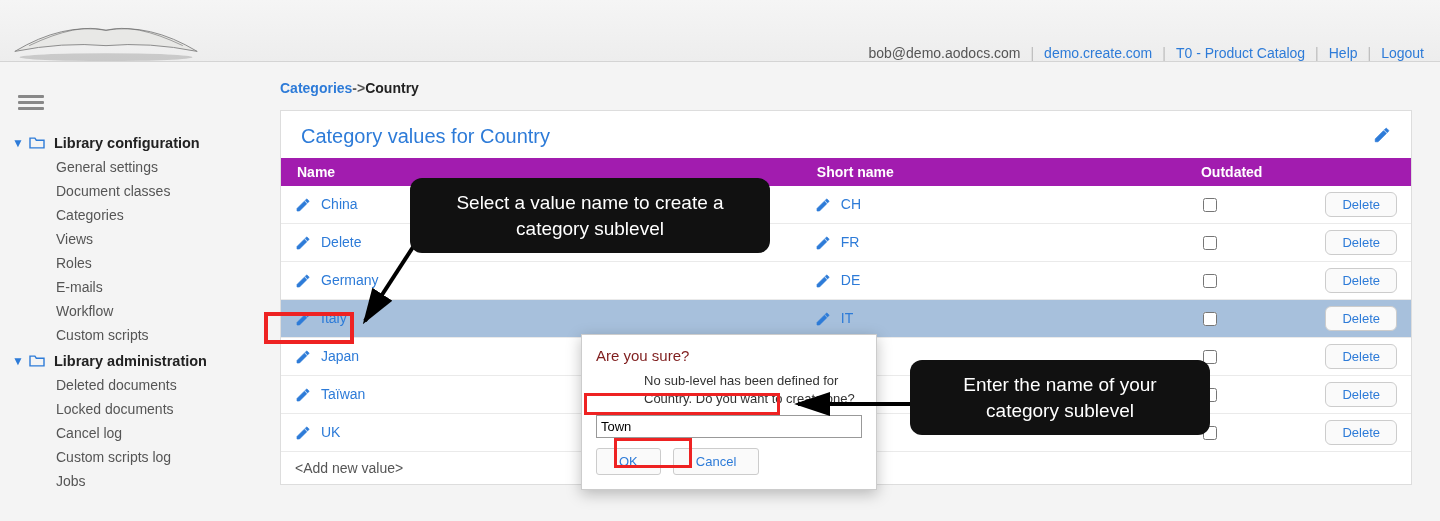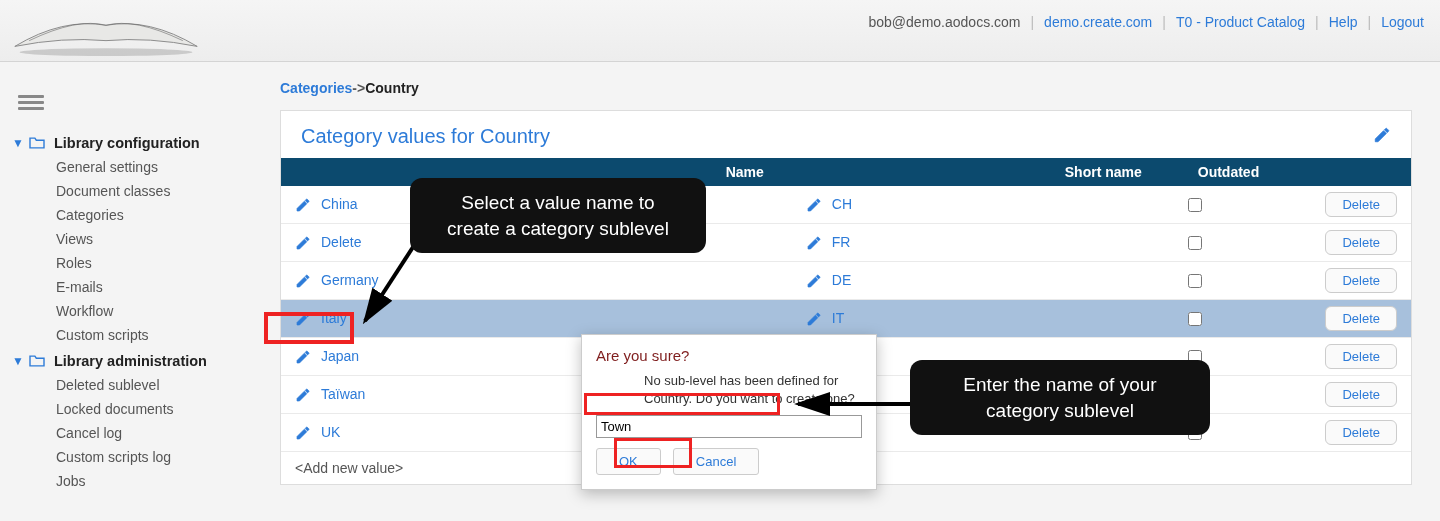--- a/index.html
+++ b/index.html
@@ -1,19 +1,19 @@
 <!DOCTYPE html>
 <html><head>
 <meta charset="utf-8">
 <style>
   * { box-sizing: border-box; }
   html, body { margin: 0; padding: 0; font-family: Arial, Helvetica, sans-serif; background: #f4f4f4; }
   body { width: 1440px; height: 521px; position: relative; overflow: hidden; }
 
-  .header { height: 62px; background: linear-gradient(#f5f5f5,#ededed); border-bottom: 1px solid #d4d4d4; display: flex; align-items: flex-start; justify-content: space-between; padding: 8px 16px 0 8px; }
+  .header { height: 62px; background: linear-gradient(#f5f5f5,#ededed); border-bottom: 1px solid #d4d4d4; display: flex; align-items: flex-end; justify-content: space-between; padding: 8px 16px 0 8px; }
   .logo { width: 196px; height: 48px; position: relative; }
   .logo svg { width: 100%; height: 100%; }
 
   .header-right { display: flex; align-items: center; gap: 6px; font-size: 14px; color: #555; padding-top: 6px; }
   .header-right a { color: #2d7bd8; text-decoration: none; cursor: pointer; }
   .header-sep { color: #bbb; padding: 0 4px; }
 
   .main { display: flex; height: calc(521px - 62px); }
   .sidebar { width: 260px; padding: 30px 14px 12px 12px; }
   .hamburger { width: 26px; height: 20px; margin-left: 6px; margin-bottom: 20px; cursor: pointer; }
@@ -29,42 +29,42 @@
   .breadcrumb { font-size: 14px; font-weight: bold; color: #222; margin-bottom: 14px; }
   .breadcrumb a { color: #2d7bd8; font-weight: bold; text-decoration: none; }
   .breadcrumb .sep { color: #555; }
 
   .panel { background: #fff; border: 1px solid #ddd; }
   .panel-header { padding: 14px 20px 10px 20px; display: flex; justify-content: space-between; align-items: center; }
   .panel-title { font-size: 20px; color: #2d7bd8; }
   .panel-edit { color: #2d7bd8; cursor: pointer; }
 
   table.cats { width: 100%; border-collapse: collapse; }
-  table.cats th { background: #0c4a6e; color: #fff; font-size: 14px; text-align: right; padding: 6px 28px; font-weight: bold; }
+  table.cats th { background: #a21caf; color: #fff; font-size: 14px; text-align: left; padding: 6px 16px; font-weight: bold; }
   table.cats td { padding: 6px 14px; border-bottom: 1px solid #eaeaea; font-size: 14px; vertical-align: middle; height: 34px; }
   tr.selected td { background: #a7c0dc; }
   .name-cell, .sn-cell { color: #2d7bd8; }
   .name-link { color: #2d7bd8; text-decoration: none; cursor: pointer; }
   .pencil { width: 16px; height: 16px; display: inline-block; vertical-align: middle; margin-right: 10px; cursor: pointer; }
   .cb { width: 14px; height: 14px; cursor: pointer; }
   .del-btn { background: #fafafa; border: 1px solid #ccc; color: #2d7bd8; padding: 4px 16px; border-radius: 6px; font-size: 13px; cursor: pointer; }
   .add-new { color: #555; font-size: 14px; padding: 8px 14px; cursor: text; }
 
   
   .dialog { position: absolute; left: 581px; top: 334px; width: 296px; background: #fff; border: 1px solid #ccc; box-shadow: 0 4px 14px rgba(0,0,0,.25); z-index: 40; }
   .dialog .dlg-title { color: #7f1d1d; font-size: 15px; padding: 12px 14px 6px 14px; }
   .dialog .dlg-body { font-size: 13px; color: #333; padding: 2px 14px 8px 14px; line-height: 1.35; margin-left: 48px; }
   .dialog .dlg-input-wrap { padding: 0 14px 10px 14px; }
   .dialog input[type=text] { width: 100%; font-size: 13px; padding: 3px 4px; border: 1px solid #999; }
   .dialog .dlg-actions { text-align: center; padding: 0 14px 14px 14px; display: flex; justify-content: flex-start; gap: 12px; }
   .dlg-btn { background: #fafafa; border: 1px solid #ccc; color: #2d7bd8; padding: 5px 22px; border-radius: 3px; font-size: 13px; cursor: pointer; }
 
   
   .callout { position: absolute; background: #111; color: #fff; font-size: 19px; text-align: center; padding: 12px 24px; border-radius: 12px; z-index: 50; line-height: 1.35; }
-  .callout.c1 { left: 410px; top: 178px; width: 296px; }
+  .callout.c1 { left: 410px; top: 178px; width: 360px; }
   .callout.c2 { left: 910px; top: 360px; width: 300px; }
 
   .redbox { position: absolute; border: 4px solid #e22; z-index: 45; pointer-events: none; }
   .rb-italy { left: 264px; top: 312px; width: 90px; height: 32px; }
   .rb-input { left: 584px; top: 393px; width: 196px; height: 22px; border-width: 3px; }
   .rb-ok    { left: 614px; top: 438px; width: 78px; height: 30px; border-width: 3px; }
 
   .arrow { position: absolute; z-index: 48; }
 
   .pencil-svg { stroke: #2d7bd8; fill: #2d7bd8; }
@@ -121,21 +121,21 @@
           <div class="tree-item">Custom scripts</div>
         </div>
         <div class="tree-section">
           <div class="tree-header">
             <span class="caret">▼</span>
             <span class="folder-icon"><svg width="18" height="14" viewBox="0 0 24 20">
                 <path d="M2 3h7l2 3h11v11H2z" fill="none" stroke="#2d7bd8" stroke-width="2"></path>
               </svg></span>
             <span>Library administration</span>
           </div>
-          <div class="tree-item">Deleted sublevel</div>
+          <div class="tree-item">Deleted documents</div>
           <div class="tree-item">Locked documents</div>
           <div class="tree-item">Cancel log</div>
           <div class="tree-item">Custom scripts log</div>
           <div class="tree-item">Jobs</div>
         </div>
       </div>
   </div>
 
   <div class="content">
 

